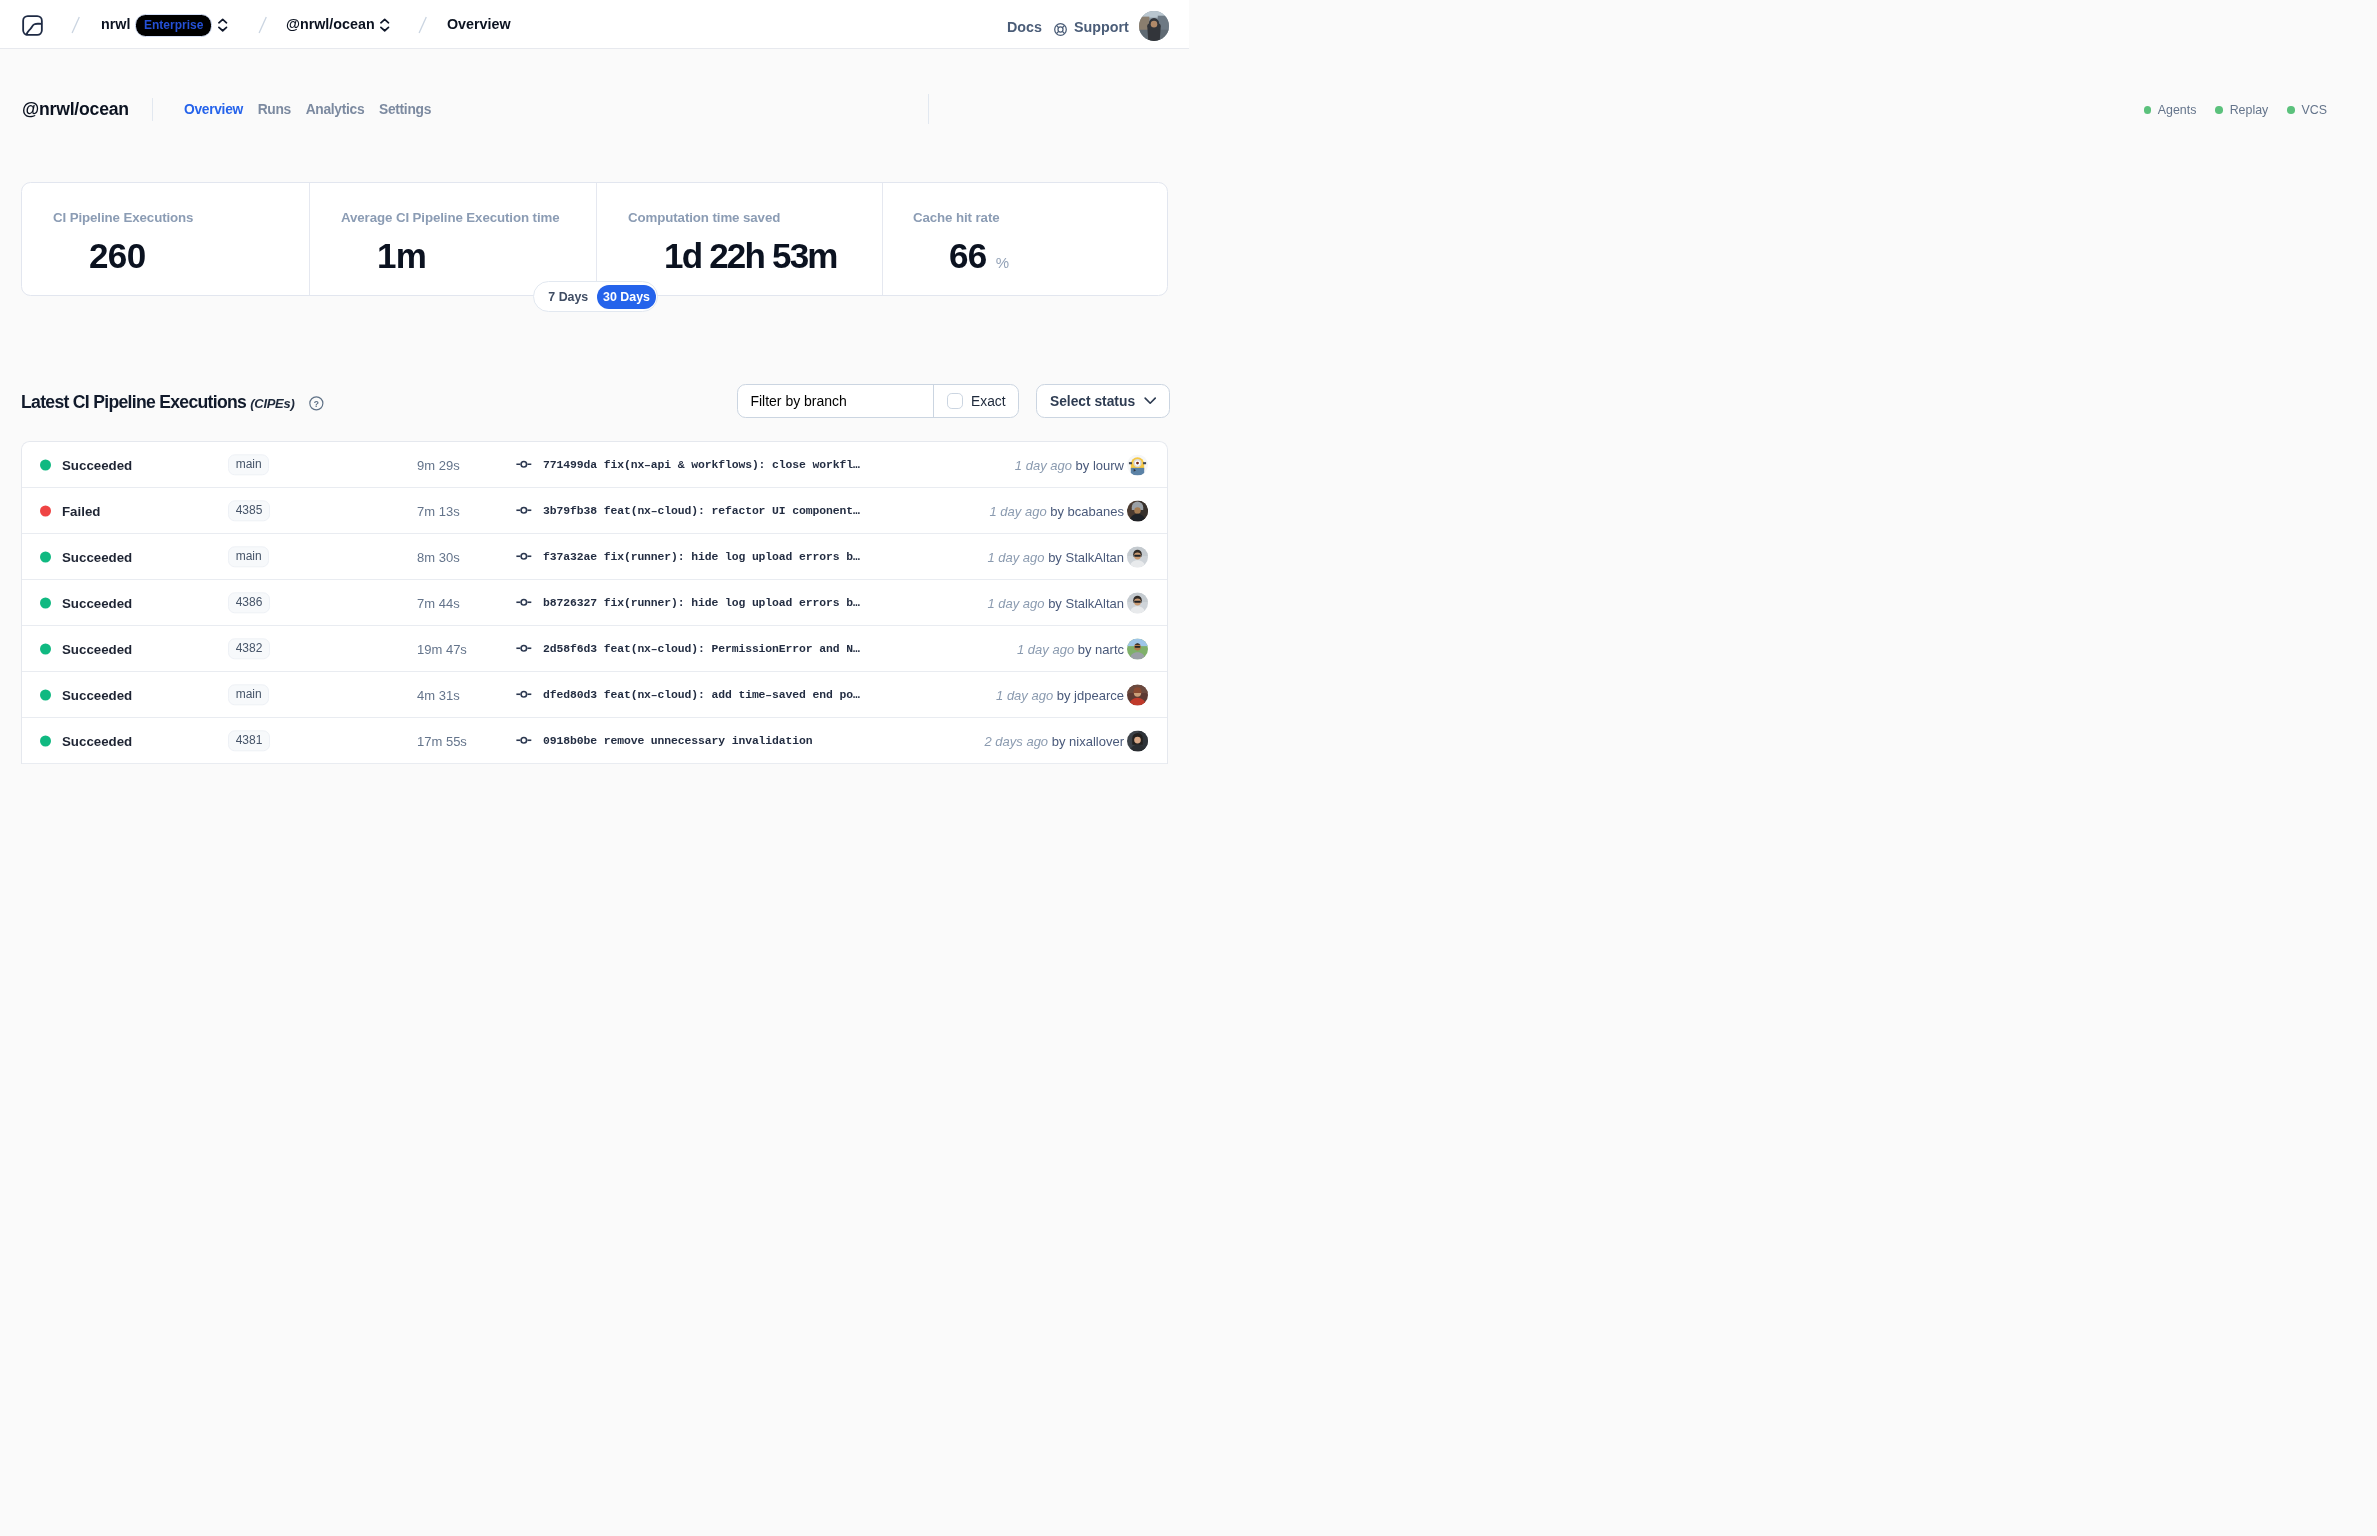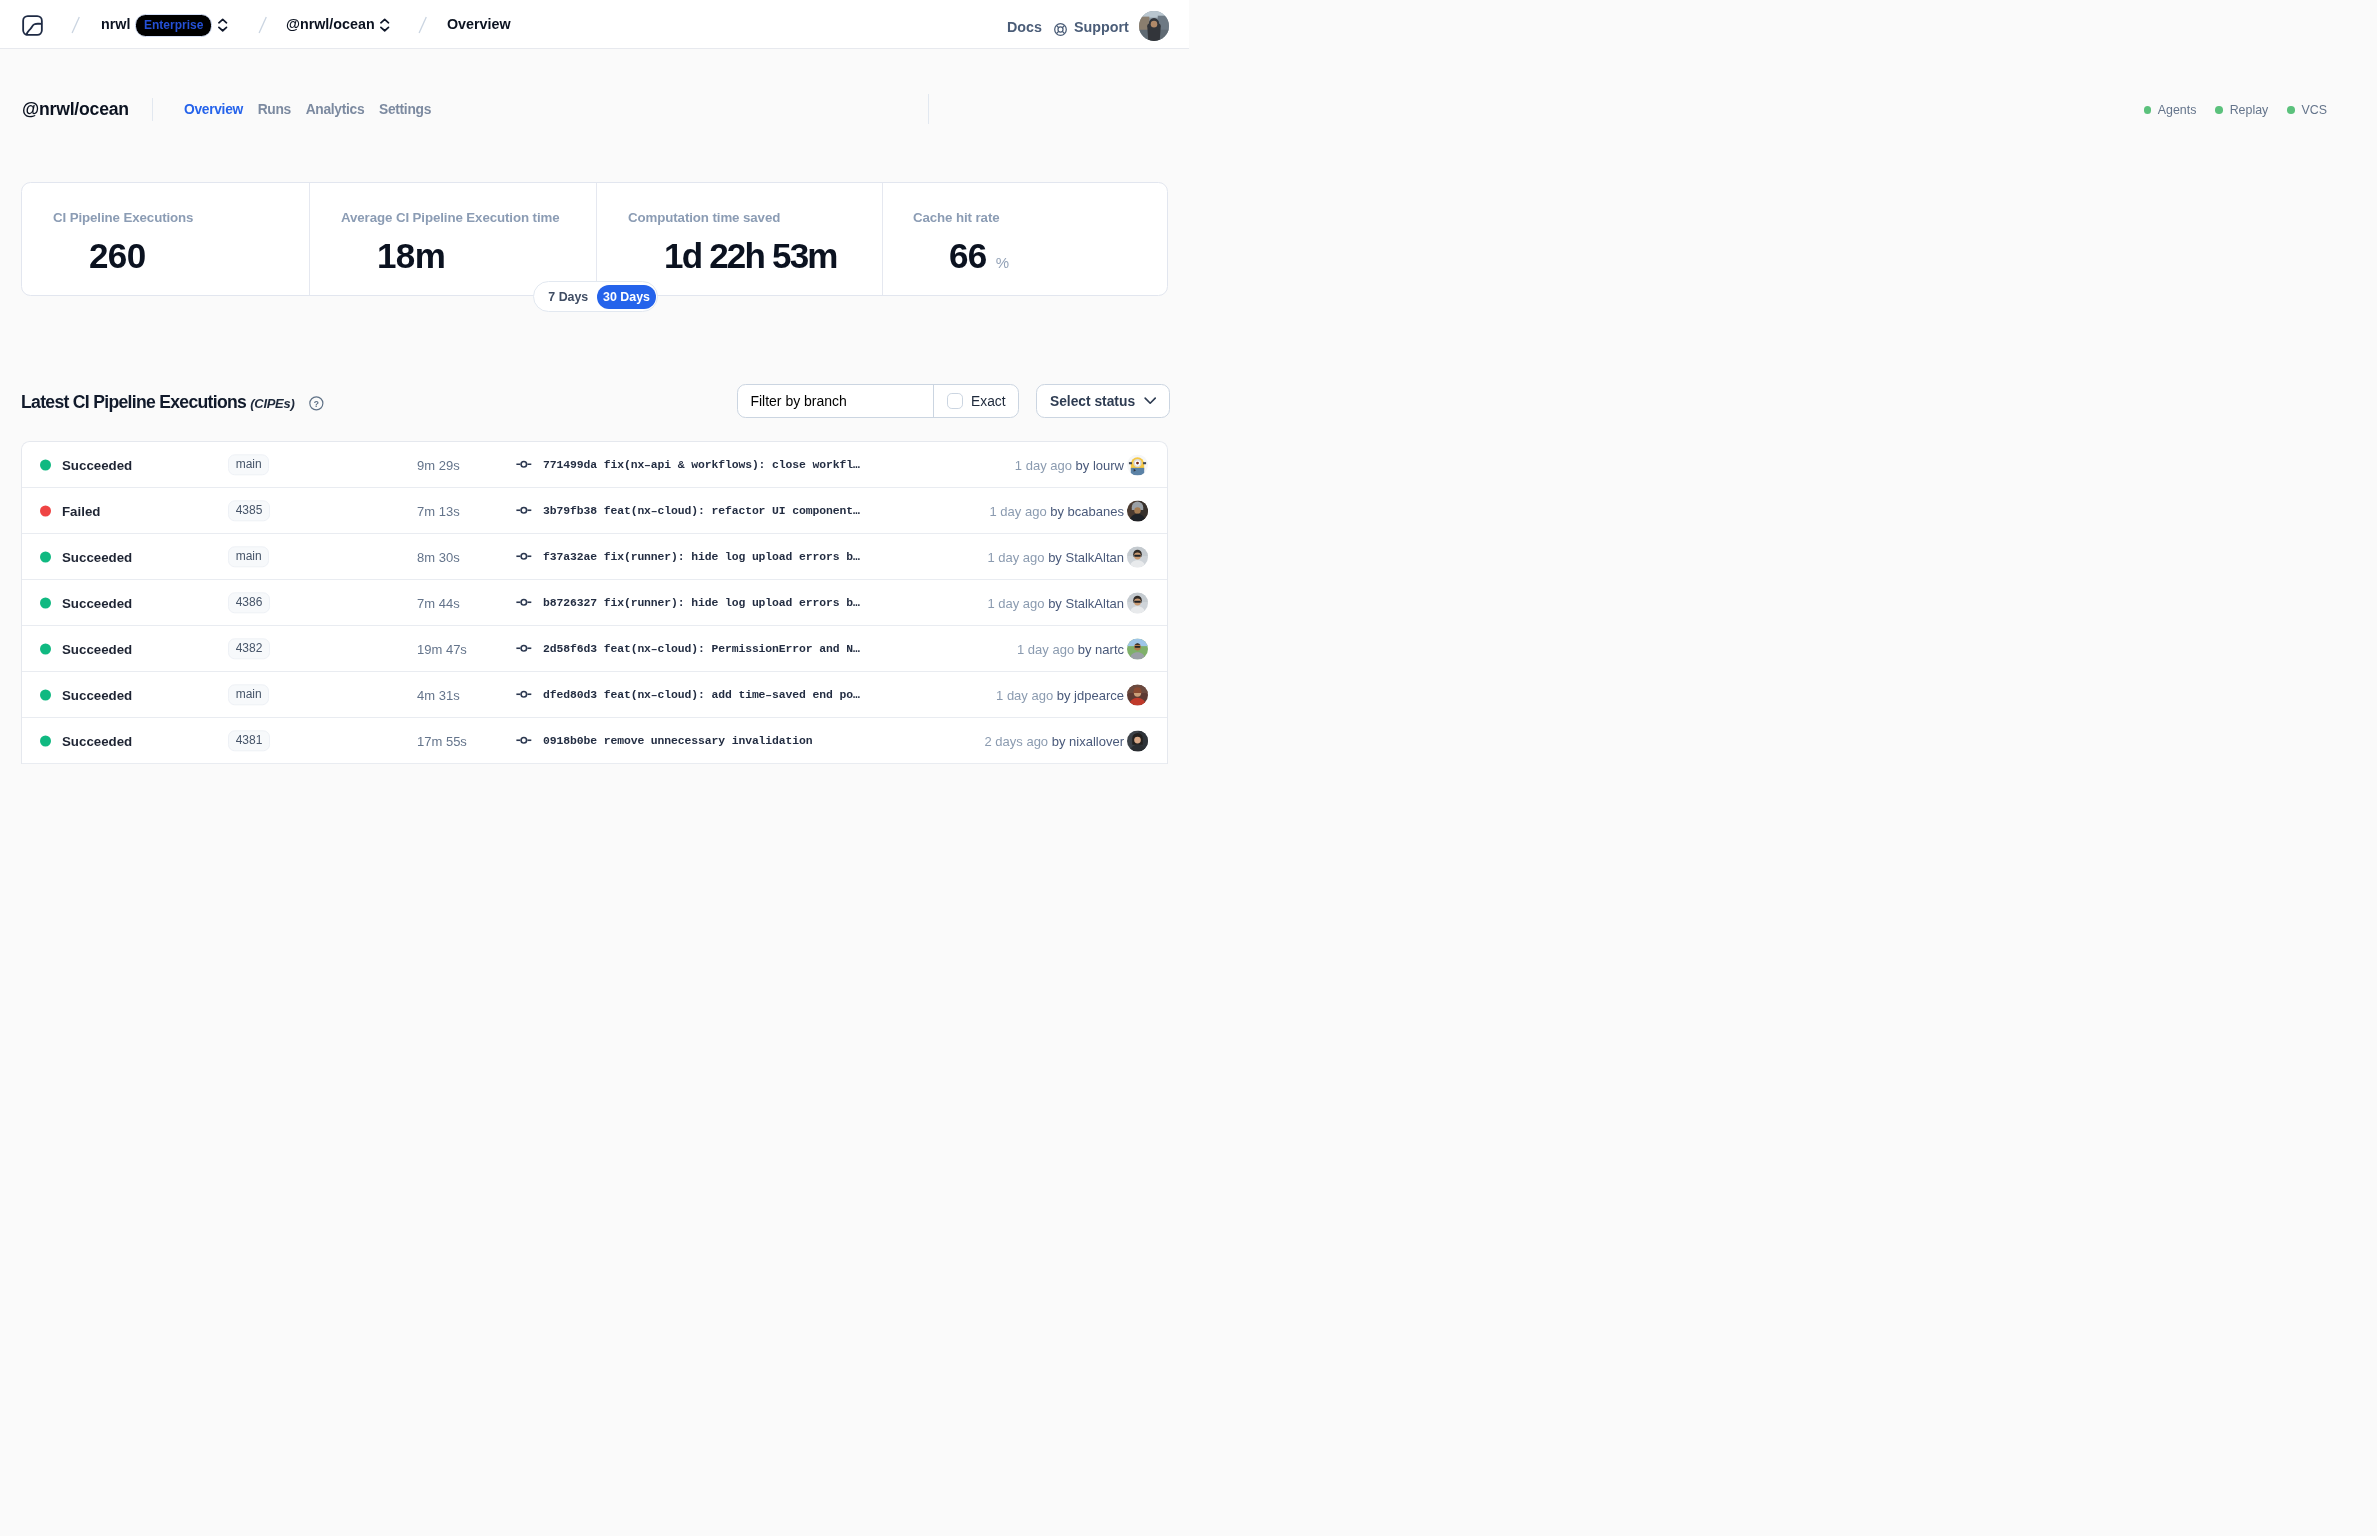--- a/index.html
+++ b/index.html
@@ -44,21 +44,21 @@
 .cc { position:absolute; top:50%; transform:translateY(-50%); }
 .dot { left:18px; width:11px; height:11px; border-radius:50%; }
 .dot.ok { background:#10b981; }
 .dot.bad { background:#ef4444; }
 .rstatus { left:40px; font-size:13.3px; font-weight:600; color:#1e2433; }
 .chip { left:206px; height:21.4px; background:#f7f9fb; border:1px solid #eef1f6; border-radius:6.7px; font-size:12px; color:#475569; display:flex; align-items:center; padding:0 6.7px; }
 .dur { left:395px; font-size:13px; color:#64748b; }
 .citem { left:494px; display:flex; align-items:center; gap:11.4px; }
 .commit { font-family:"Liberation Mono", monospace; font-size:11.4px; font-weight:600; color:#232d42; white-space:nowrap; letter-spacing:-0.1px; }
 .when { right:43px; font-size:13px; white-space:nowrap; }
-.when .ago { color:#8b9bb0; }
+.when .ago { color:#8b9bb0; font-style:italic; }
 .when .by { color:#49597a; }
 .avatar-row { right:19px; width:21px; height:21px; border-radius:50%; overflow:hidden; }
 </style>
 </head>
 <body>
 
 <div class="nav">
   <div class="abs" style="left:22px; top:15px;">
     <svg width="21" height="21" viewBox="0 0 22 22" fill="none">
       <rect x="1.2" y="1.2" width="19.6" height="19.6" rx="4.8" stroke="#1e2a44" stroke-width="1.9"></rect>
@@ -126,21 +126,21 @@
   <span class="st-item"><span class="st-dot"></span>Agents</span>
   <span class="st-item"><span class="st-dot"></span>Replay</span>
   <span class="st-item"><span class="st-dot"></span>VCS</span>
 </div>
 
 <div class="stats">
   <div class="stat-label" style="left:31px;">CI Pipeline Executions</div>
   <div class="stat-num" style="left:31px;">260</div>
   <div class="stat-sep" style="left:287px;"></div>
   <div class="stat-label" style="left:319px;">Average CI Pipeline Execution time</div>
-  <div class="stat-num" style="left:319px;">18m</div>
+  <div class="stat-num" style="left:319px;">1m</div>
   <div class="stat-sep" style="left:574px;"></div>
   <div class="stat-label" style="left:606px;">Computation time saved</div>
   <div class="stat-num" style="left:606px; letter-spacing:-1.8px;">1d 22h 53m</div>
   <div class="stat-sep" style="left:860px;"></div>
   <div class="stat-label" style="left:891px;">Cache hit rate</div>
   <div class="stat-num" style="left:891px;">66 <span class="pct">%</span></div>
 </div>
 <div class="toggle">
     <span class="tg-7">7 Days</span>
     <span class="tg-30">30 Days</span>

